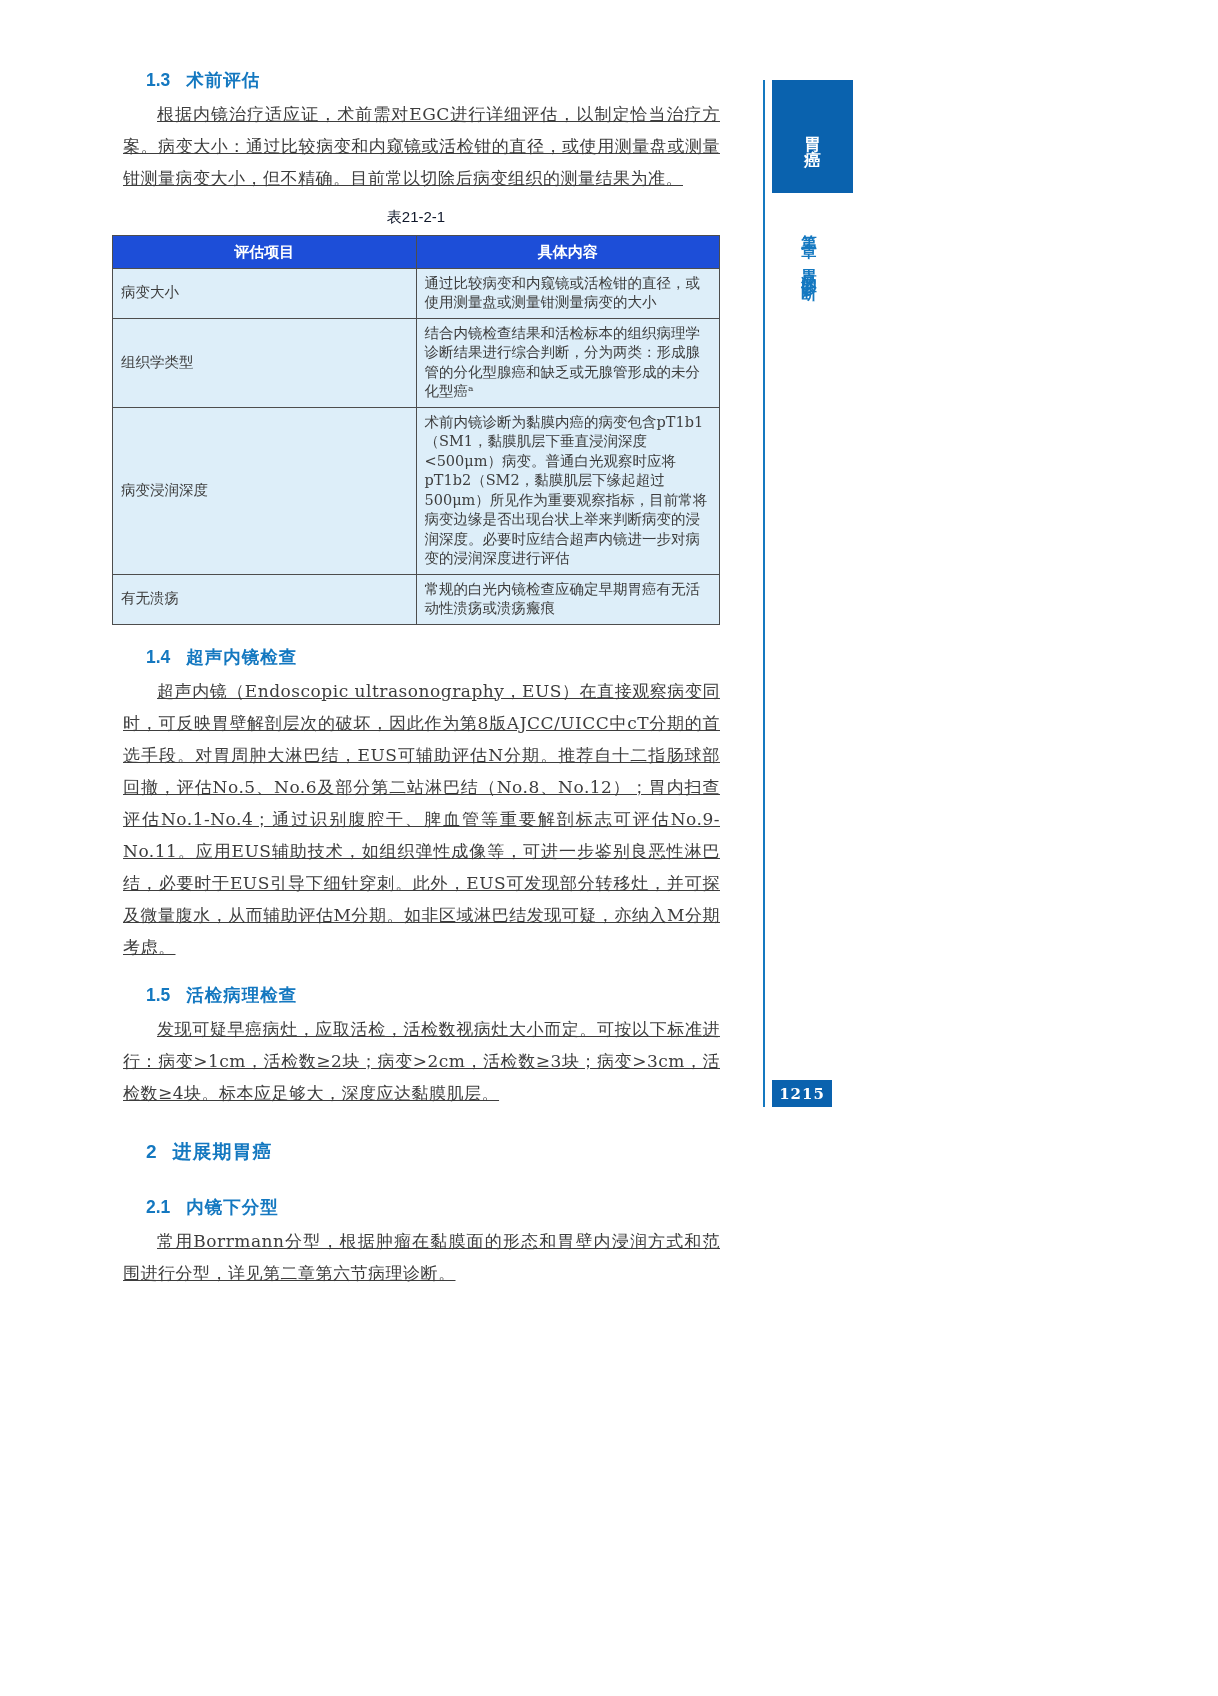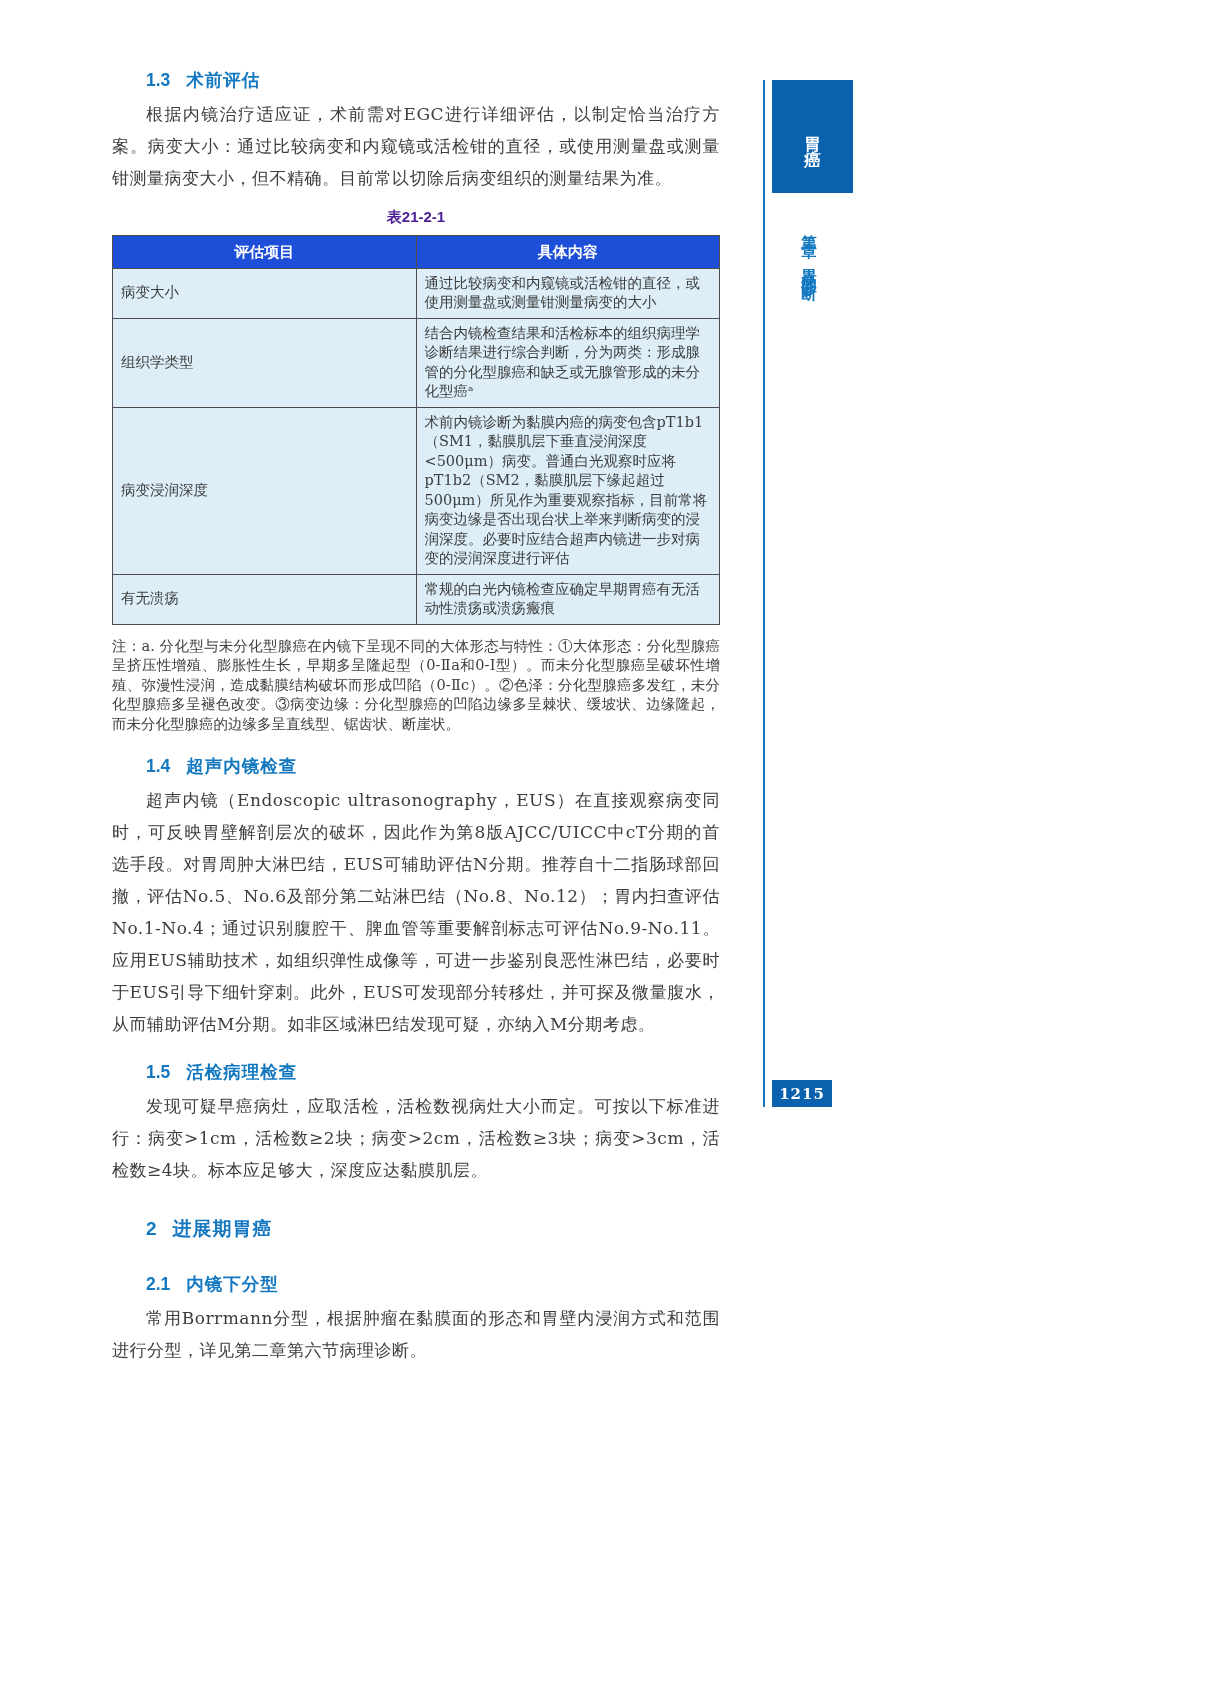--- a/index.html
+++ b/index.html
@@ -13,25 +13,25 @@
   }
   .sec-heading{
     font-family:"Liberation Sans","DejaVu Sans",sans-serif;
     color:#1478c0;font-weight:bold;font-size:17.5px;
     margin:0 0 0 34px;letter-spacing:1px;
   }
   .sec-heading .num{margin-right:16px;letter-spacing:0;}
   .big-heading{font-size:19px;}
   .para{
     font-size:17px;line-height:32px;text-align:justify;
-    text-indent:2em;margin:6px 0 0 0;letter-spacing:0.5px;
+    text-indent:2em;margin:6px 0 0 11px;letter-spacing:0.5px;text-decoration:underline;
   }
   .table-title{
     font-family:"Liberation Sans","DejaVu Sans",sans-serif;
-    color:#4c1d95;font-weight:bold;font-size:15px;
+    color:#0f172a;font-weight:normal;font-size:15px;
     text-align:center;margin:14px 0 8px 0;
   }
   table.eval{
     border-collapse:collapse;width:608px;table-layout:fixed;
   }
   table.eval th,table.eval td{
     border:1.5px solid #4d4d4d;
     font-size:14.5px;line-height:19.5px;
     padding:5px 8px;vertical-align:middle;
   }
@@ -107,21 +107,20 @@
       <td class="item-cell">病变浸润深度</td>
       <td>术前内镜诊断为黏膜内癌的病变包含pT1b1（SM1，黏膜肌层下垂直浸润深度&lt;500μm）病变。普通白光观察时应将pT1b2（SM2，黏膜肌层下缘起超过500μm）所见作为重要观察指标，目前常将病变边缘是否出现台状上举来判断病变的浸润深度。必要时应结合超声内镜进一步对病变的浸润深度进行评估</td>
     </tr>
     <tr>
       <td class="item-cell">有无溃疡</td>
       <td>常规的白光内镜检查应确定早期胃癌有无活动性溃疡或溃疡瘢痕</td>
     </tr>
   </tbody>
     </table>
 
-  <p class="note">注：a. 分化型与未分化型腺癌在内镜下呈现不同的大体形态与特性：①大体形态：分化型腺癌呈挤压性增殖、膨胀性生长，早期多呈隆起型（0-Ⅱa和0-Ⅰ型）。而未分化型腺癌呈破坏性增殖、弥漫性浸润，造成黏膜结构破坏而形成凹陷（0-Ⅱc）。②色泽：分化型腺癌多发红，未分化型腺癌多呈褪色改变。③病变边缘：分化型腺癌的凹陷边缘多呈棘状、缓坡状、边缘隆起，而未分化型腺癌的边缘多呈直线型、锯齿状、断崖状。</p>
 
   <h3 class="sec-heading gap-md"><span class="num">1.4</span><span>超声内镜检查</span></h3>
   <p class="para">超声内镜（Endoscopic ultrasonography，EUS）在直接观察病变同时，可反映胃壁解剖层次的破坏，因此作为第8版AJCC/UICC中cT分期的首选手段。对胃周肿大淋巴结，EUS可辅助评估N分期。推荐自十二指肠球部回撤，评估No.5、No.6及部分第二站淋巴结（No.8、No.12）；胃内扫查评估No.1-No.4；通过识别腹腔干、脾血管等重要解剖标志可评估No.9-No.11。应用EUS辅助技术，如组织弹性成像等，可进一步鉴别良恶性淋巴结，必要时于EUS引导下细针穿刺。此外，EUS可发现部分转移灶，并可探及微量腹水，从而辅助评估M分期。如非区域淋巴结发现可疑，亦纳入M分期考虑。</p>
 
   <h3 class="sec-heading gap-md"><span class="num">1.5</span><span>活检病理检查</span></h3>
   <p class="para">发现可疑早癌病灶，应取活检，活检数视病灶大小而定。可按以下标准进行：病变&gt;1cm，活检数≥2块；病变&gt;2cm，活检数≥3块；病变&gt;3cm，活检数≥4块。标本应足够大，深度应达黏膜肌层。</p>
 
   <h3 class="sec-heading big-heading gap-lg"><span class="num">2</span><span>进展期胃癌</span></h3>
 
   <h3 class="sec-heading gap-lg"><span class="num">2.1</span><span>内镜下分型</span></h3>

